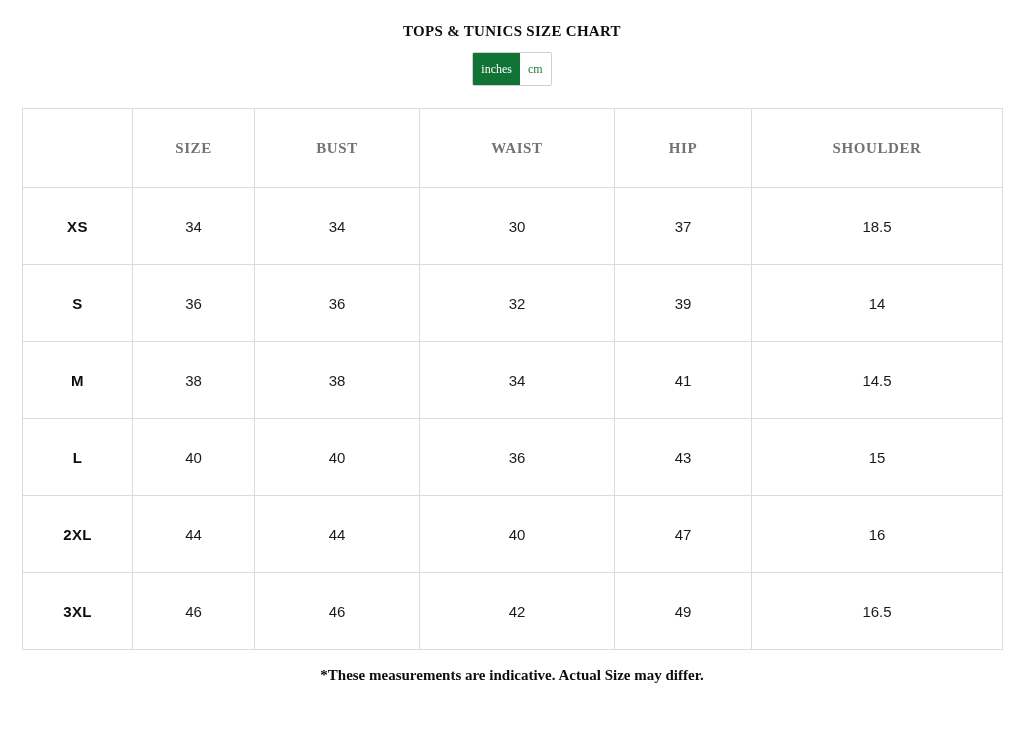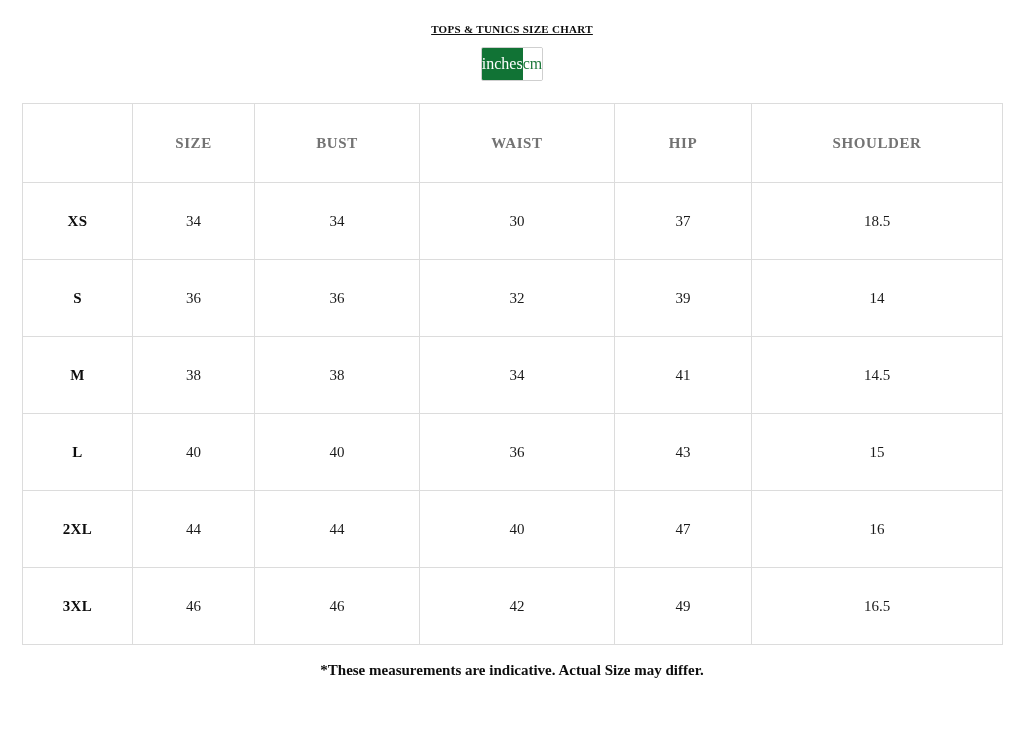--- a/index.html
+++ b/index.html
@@ -17,41 +17,40 @@
   .page {
     width: 1024px;
     height: 750px;
     position: relative;
     box-sizing: border-box;
   }
   .title {
     text-align: center;
     font-family: "Liberation Serif", serif;
     font-weight: bold;
-    font-size: 11px;
+    font-size: 15px;
     letter-spacing: 0.3px;
     color: #0d0d0d;
     margin: 23px 0 0 0;
-    text-decoration: underline;
   }
   .unit-toggle {
     display: flex;
     justify-content: center;
     margin-top: 12px;
   }
   .unit-toggle-inner {
     display: flex;
     border: 1px solid #cfcfcf;
     border-radius: 2px;
     overflow: hidden;
   }
   .unit-btn {
     font-family: "Liberation Serif", serif;
-    font-size: 16px;
-    padding: 6px 0;
+    font-size: 12px;
+    padding: 6px 8px;
     line-height: 20px;
     cursor: pointer;
     background: #ffffff;
     color: #1f7a3d;
     border: none;
     outline: none;
   }
   .unit-btn.active {
     background: #117335;
     color: #ffffff;
@@ -81,21 +80,21 @@
   table.size-chart thead th {
     height: 76px;
     font-family: "Liberation Serif", serif;
     font-weight: bold;
     font-size: 15px;
     letter-spacing: 0.6px;
     color: #737373;
   }
   table.size-chart tbody td {
     height: 74px;
-    font-family: Liberation Serif, serif;
+    font-family: Liberation Sans, sans-serif;
     font-size: 15px;
     color: #1a1a1a;
   }
   table.size-chart tbody td.rowhead {
     font-weight: bold;
     font-size: 15px;
     letter-spacing: 0.4px;
     color: #0d0d0d;
   }
   .footnote {

